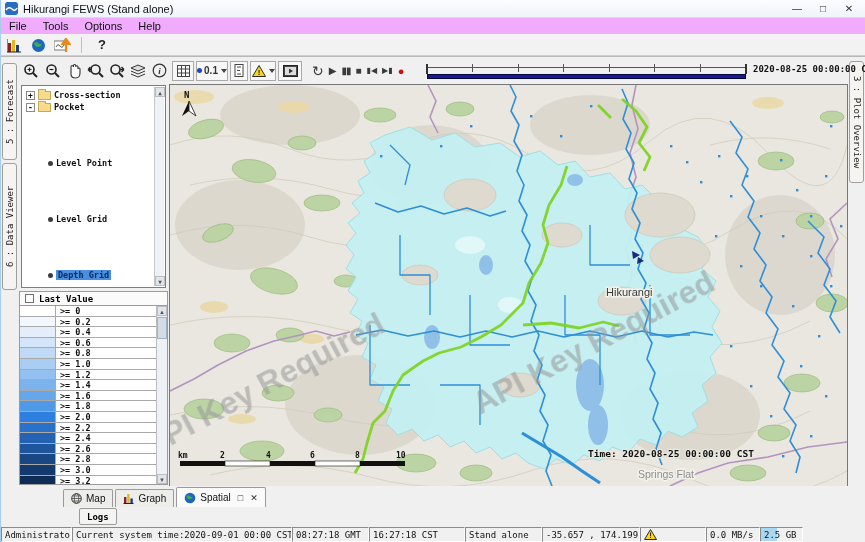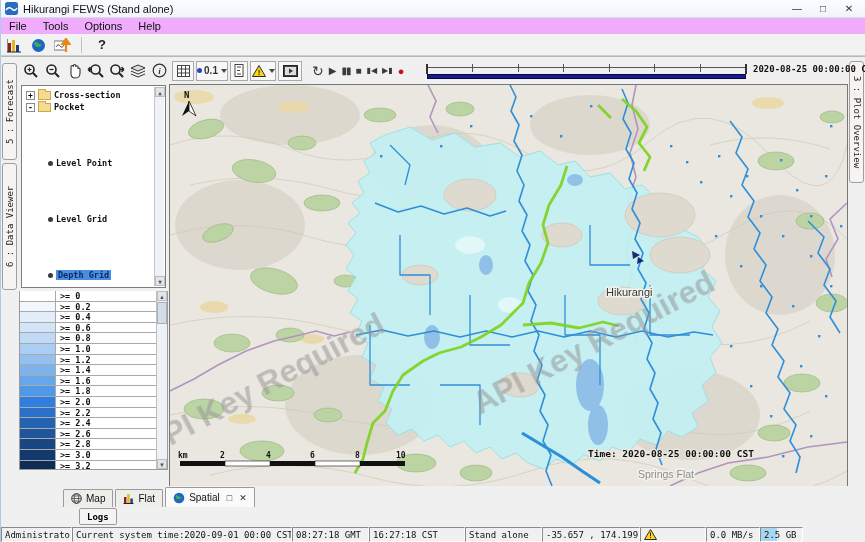--- a/index.html
+++ b/index.html
@@ -261,20 +261,24 @@
         <span class="bullet"></span>
         <span class="tree-label sel">Depth Grid</span>
       </div>
       <div id="tree-scroll">
         <div class="sb-arrow">▲</div>
         <div class="sb-arrow sb-down">▼</div>
       </div>
     </div>
 
     <div id="legend-box">
+      <div id="legend-head">
+        <span class="chk"></span>
+        <span>Last Value</span>
+      </div>
       <div id="legend-table">
         <div class="lg-row">
             <span class="lg-swatch" style="background-color: rgb(255, 255, 255);"></span>
             <span class="lg-label">&gt;= 0</span>
           </div>
         <div class="lg-row">
             <span class="lg-swatch" style="background-color: rgb(242, 247, 253);"></span>
             <span class="lg-label">&gt;= 0.2</span>
           </div>
         <div class="lg-row">
@@ -610,21 +614,21 @@
       </svg>
     <span>Map</span>
   </div>
   <div class="btab">
     <svg class="icon-svg" width="11" height="11" viewBox="0 0 11 11">
         <rect x="1" y="4" width="2.4" height="6" fill="#8b1e1e"></rect>
         <rect x="4.2" y="1" width="2.4" height="9" fill="#e3b71e"></rect>
         <rect x="7.4" y="5.5" width="2.4" height="4.5" fill="#1e3a8b"></rect>
         <path d="M0.5,10.5 H10.5" stroke="#222"></path>
       </svg>
-    <span>Flat</span>
+    <span>Graph</span>
   </div>
   <div class="btab active">
     <svg class="icon-svg" width="12" height="12" viewBox="0 0 12 12">
         <circle cx="6" cy="6" r="5.3" fill="#1d66c4"></circle>
         <path d="M2.4,4 q1.6,-1.6 3.2,0 t3.2,0.8 q-0.8,2.4 -3.2,2.4 t-3.2,-3.2z" fill="#3fae4e"></path>
       </svg>
     <span>Spatial</span>
     <span class="twin">□</span>
     <span class="twin">✕</span>
   </div>

